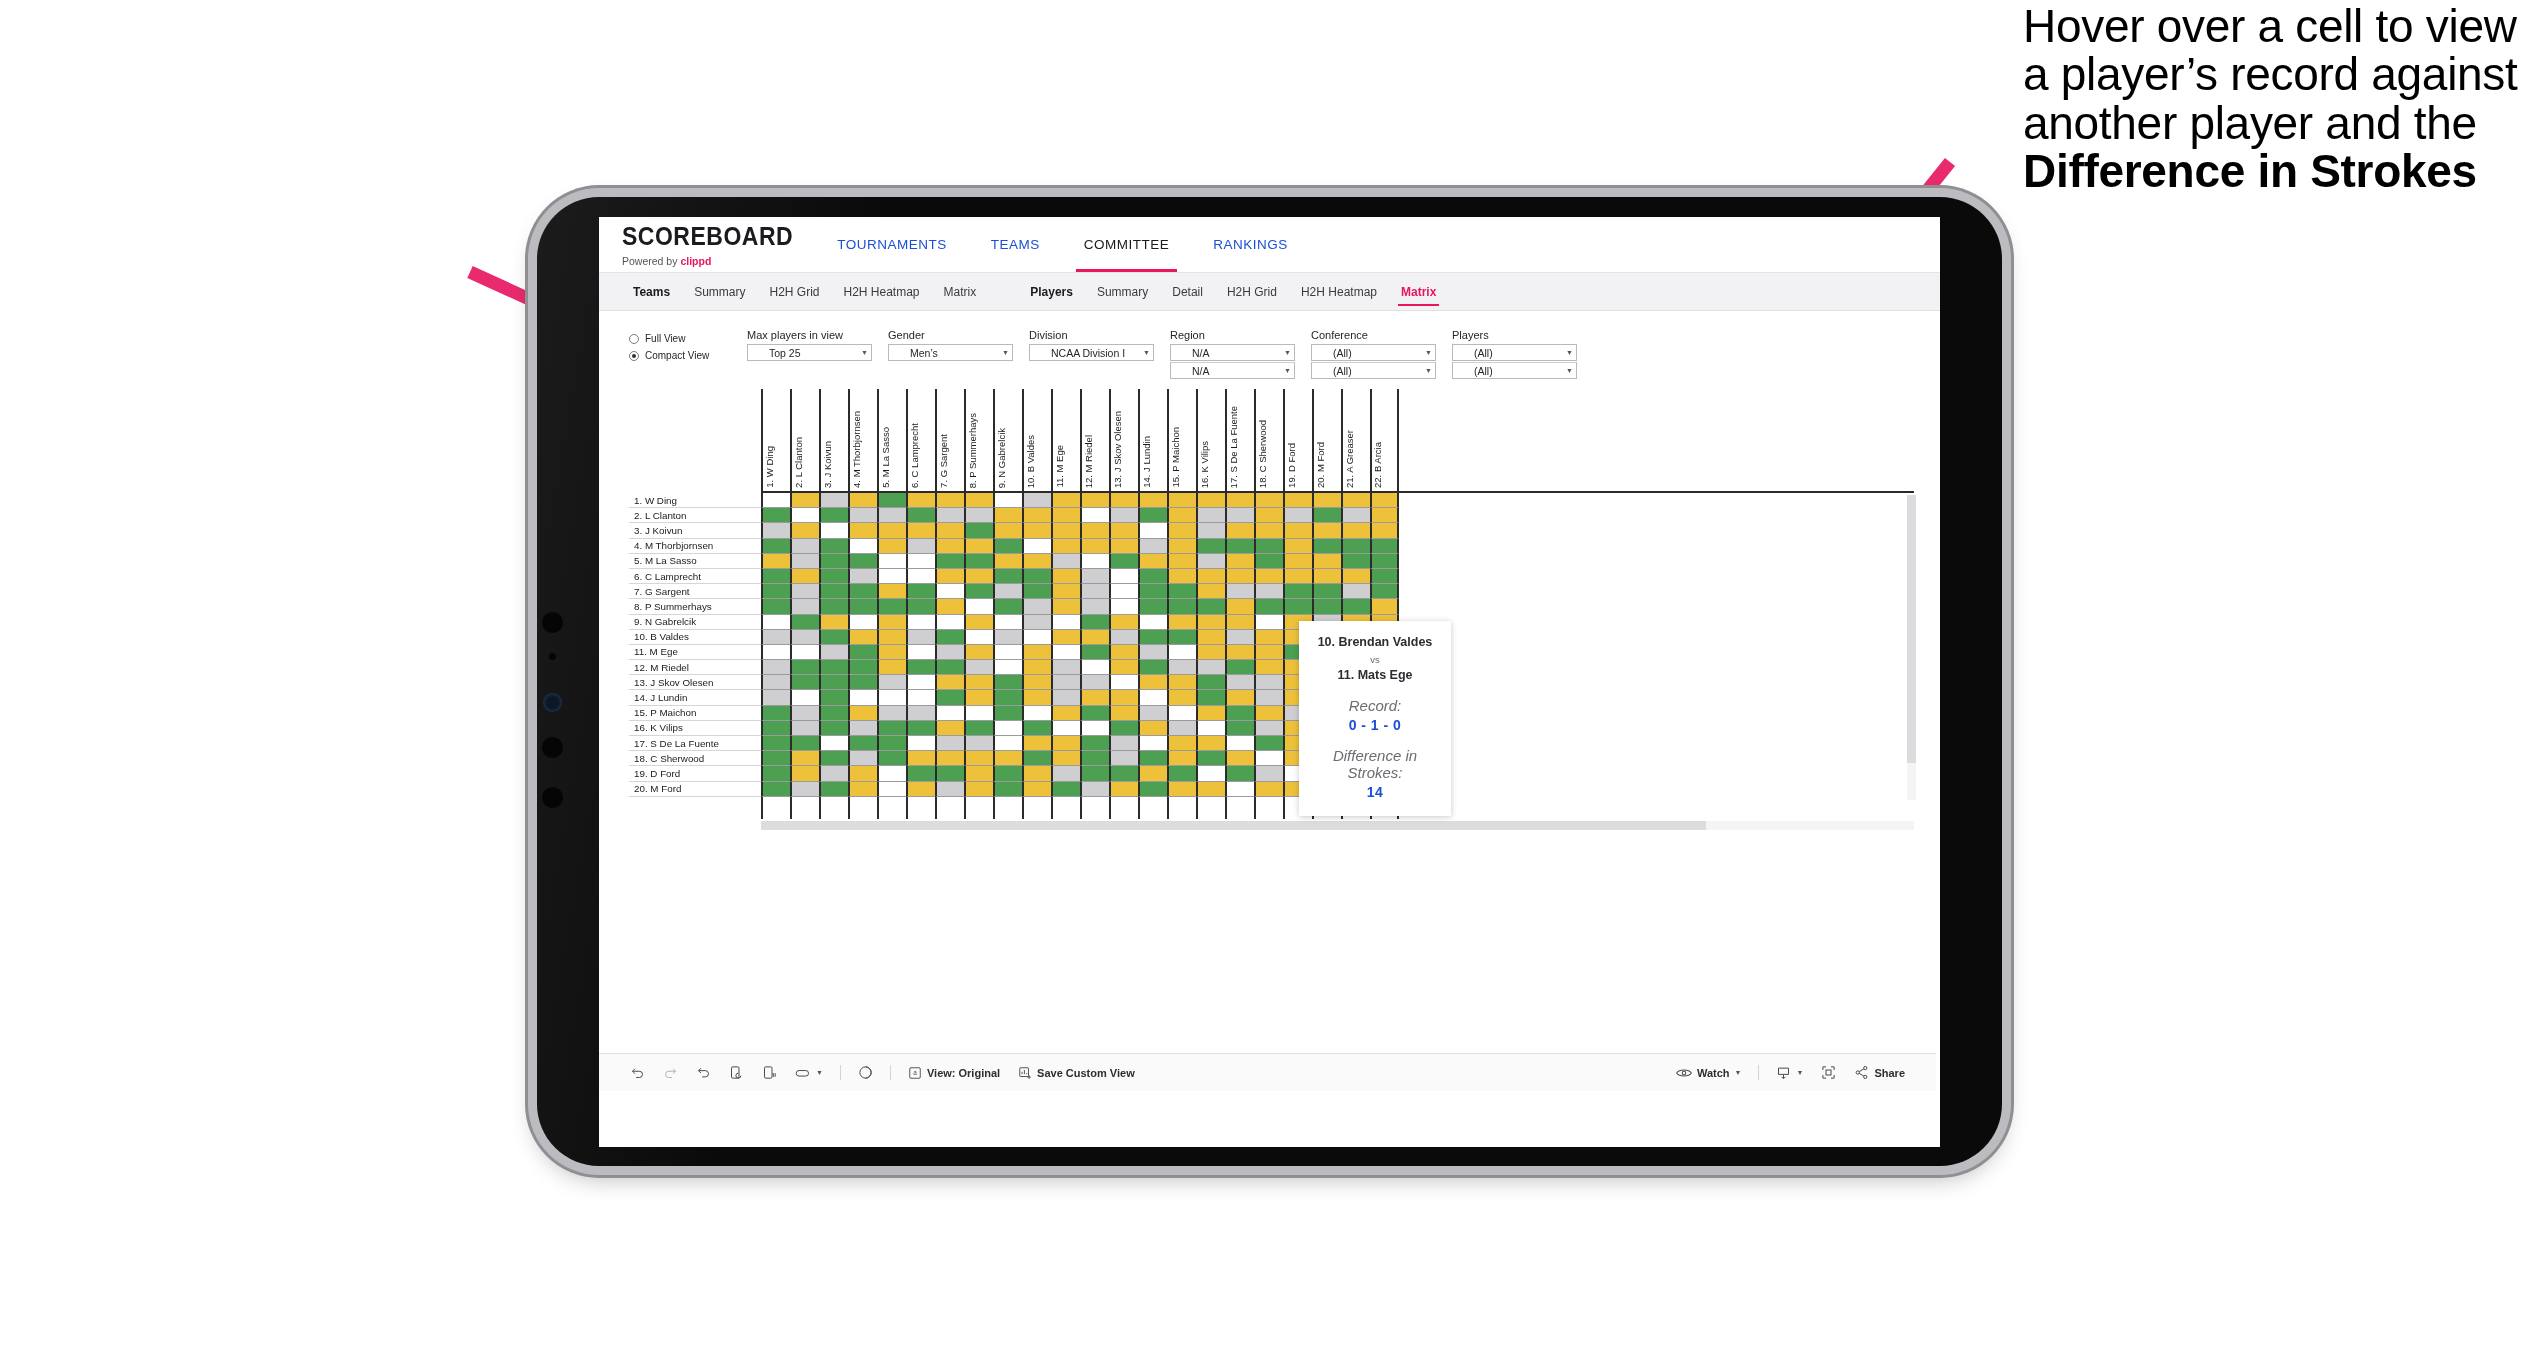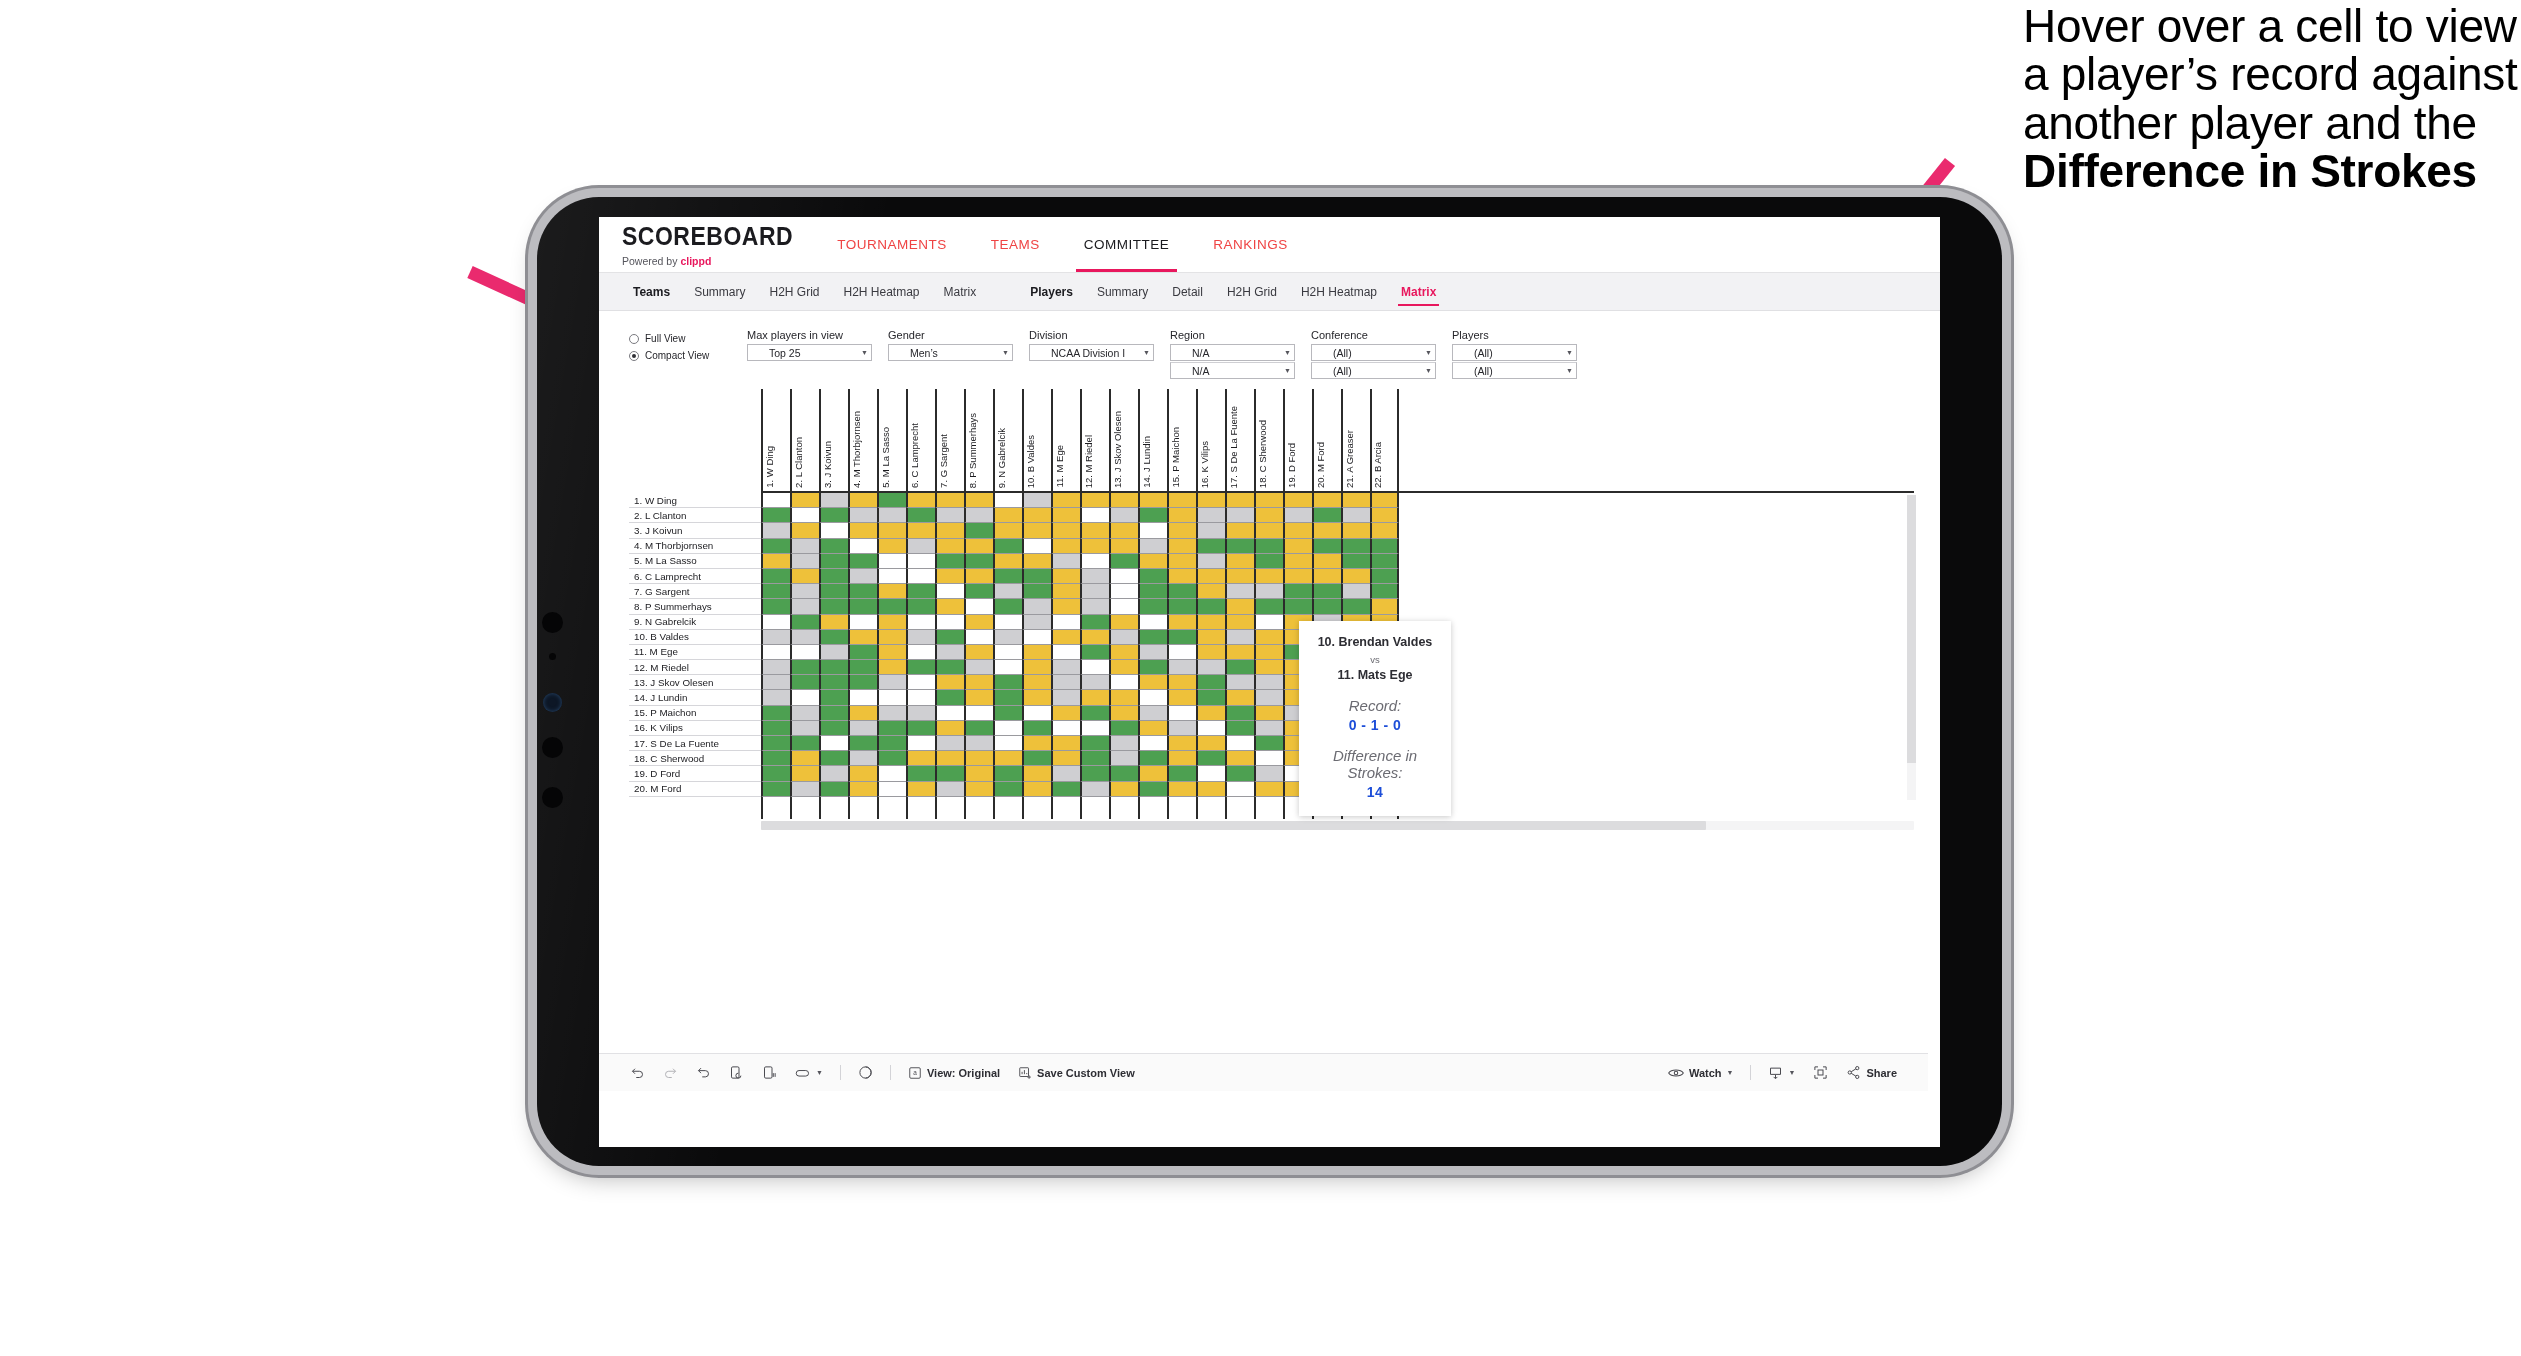--- a/index.html
+++ b/index.html
@@ -69,21 +69,21 @@
   #brand-title {
     font-weight: 800; font-size: 23px; letter-spacing: .5px; color:#1b1b1f;
     font-family: "Liberation Sans", sans-serif;
     transform: scaleY(1.12); transform-origin: left center;
   }
   #brand-sub { font-size: 10.5px; color:#55555c; margin-top: 5px; }
   #brand-sub .pink { color:#e8175d; font-weight:700; }
 
   .navtab {
     display:flex; align-items:center; padding: 0 22px;
-    font-size: 13.5px; color:#ef4444; letter-spacing:.5px;
+    font-size: 13.5px; color:#1d4ed8; letter-spacing:.5px;
     position:relative; cursor:pointer; white-space:nowrap;
   }
   .navtab.active { color:#1b1b1f; }
   .navtab.active::after {
     content:""; position:absolute; left:14px; right:14px; bottom:0;
     height:3px; background:#e8175d;
   }
 
   
   #subbar {
@@ -194,21 +194,21 @@
     text-align:center; z-index: 20;
   }
   .tt-name { font-size: 12.5px; font-weight:700; color:#2d2d33; line-height:1.25; }
   .tt-vs { font-size: 9.5px; color:#6b6b72; margin: 3px 0; }
   .tt-sec { margin-top: 14px; }
   .tt-key { font-size: 15px; color:#6b6b72;font-style:italic; }
   .tt-val { font-size: 14px; font-weight:700; color:#1d4ed8; margin-top: 3px; letter-spacing: .5px; }
 
   
   #toolbar {
-    position:absolute; left:0; right:12px; bottom:0; height: 38px;
+    position:absolute; left:0; right:4px; bottom:0; height: 38px;
     background:#fafafa; border-top:1px solid #e1e1e4;
     display:flex; align-items:center; padding: 0 22px;
     font-size: 11px; color:#3a3a40;
   }
   .tb-item { display:flex; align-items:center; gap:5px; padding: 0 9px; cursor:pointer; white-space:nowrap; }
   .tb-sep { width:1px; height:15px; background:#d3d3d7; margin: 0 8px; }
   .tb-spacer { flex:1; }
   .tb-ico { display:inline-flex; align-items:center; justify-content:center; color:#4a4a50; }
   .tb-lbl { font-weight:700; color:#2d2d33; font-size: 11px; }
 </style>

